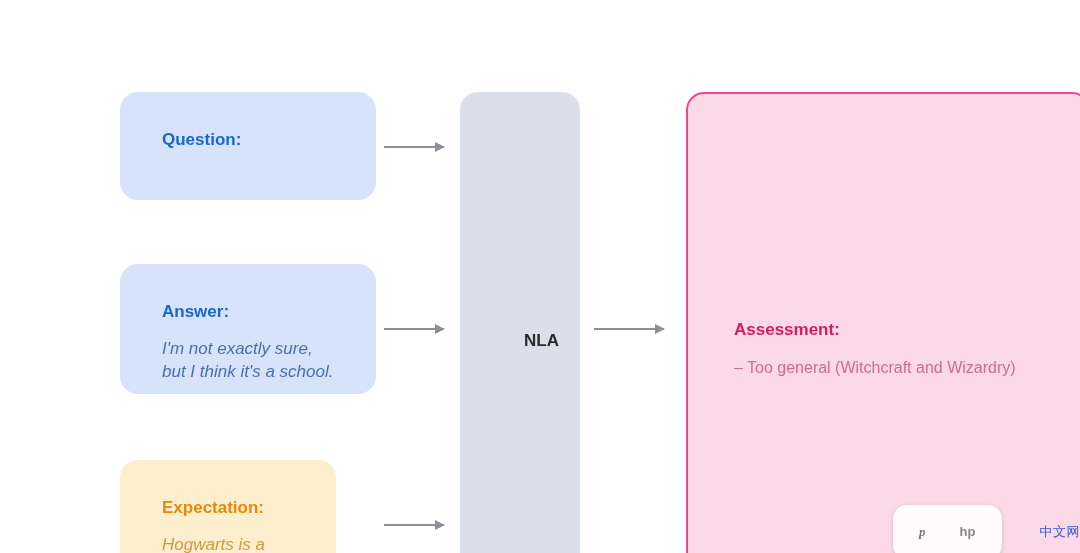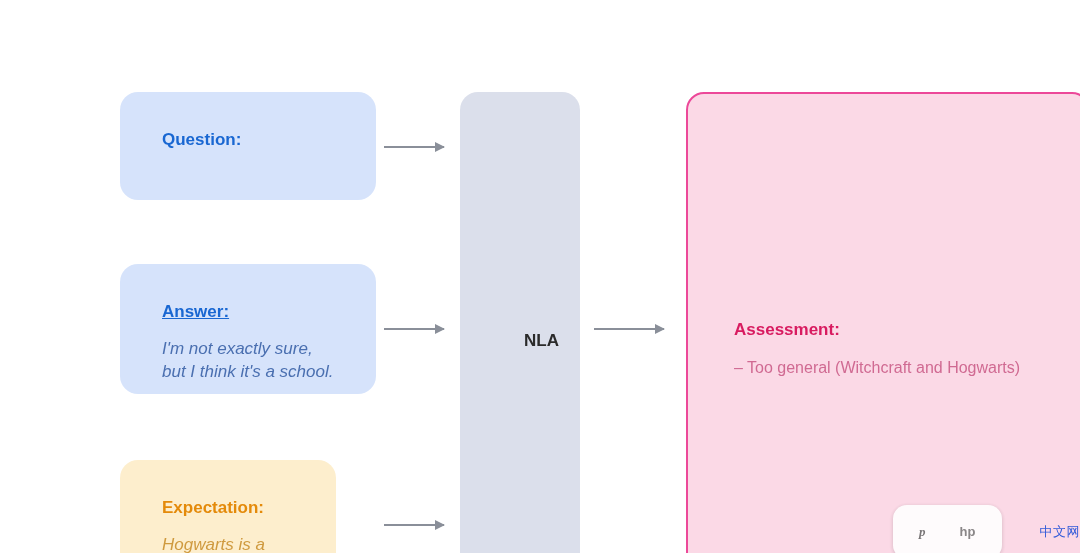--- a/index.html
+++ b/index.html
@@ -14,21 +14,21 @@
   .card-title { font-size: 17px; font-weight: 700; margin-bottom: 6px; }
   .card-body  { font-size: 17px; font-style: italic; line-height: 1.35; }
 
   
   .q { left: 56px; top: 28px; width: 256px; height: 108px; background: #d6e3fb; }
   .q .card-title { color: #1967d2; }
   .q .card-body  { color: #4a6fb0; }
 
   
   .a { left: 56px; top: 200px; width: 256px; height: 130px; background: #d6e3fb; }
-  .a .card-title { color: #1967d2; text-decoration: underline; }
+  .a .card-title { color: #1967d2; }
   .a .card-body  { color: #4a6fb0; }
 
   
   .e { left: 56px; top: 396px; width: 216px; height: 130px; background: #fdeecd; }
   .e .card-title { color: #e48a0a; }
   .e .card-body  { color: #cf9a3f; }
 
   
   .nla {
     position: absolute;
@@ -110,21 +110,21 @@
     <div class="card-title">Expectation:</div>
     <div class="card-body">Hogwarts is a school of Witchcraft and Wizardry.</div>
   </div>
 
   <div class="nla">
     <span>NLA</span>
   </div>
 
   <div class="assess">
     <div class="card-title">Assessment:</div>
-    <div class="line">– Too general (Witchcraft and Hogwarts)</div>
+    <div class="line">– Too general (Witchcraft and Wizardry)</div>
   </div>
 
   <div class="arrow ar1"></div>
   <div class="arrow ar2"></div>
   <div class="arrow ar3"></div>
   <div class="arrow ar4"></div>
 
   <div class="wm">
     <span class="blob">
       <span class="p">p</span>

